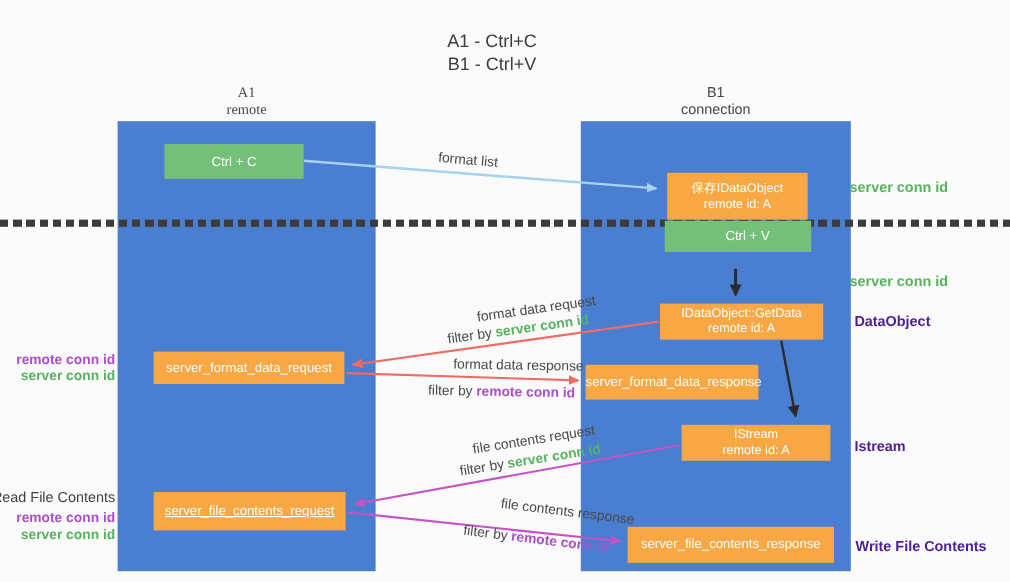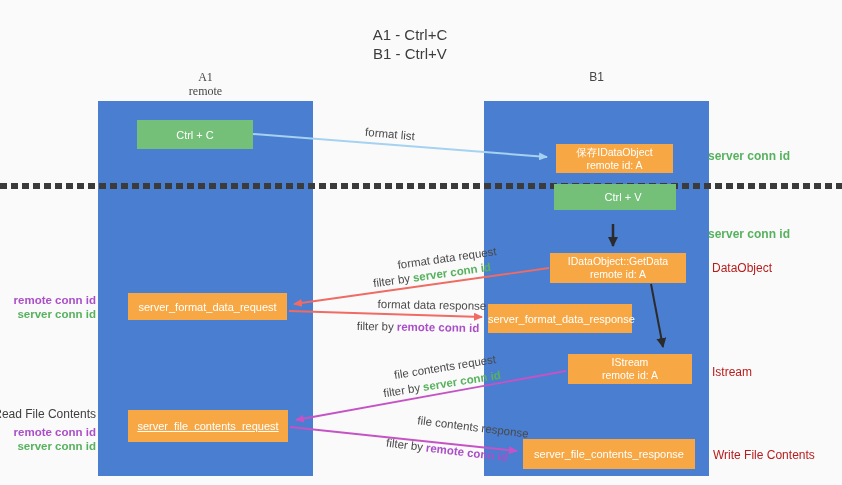--- a/index.html
+++ b/index.html
@@ -23,21 +23,21 @@
   .node-green{background:#75c078;}
   .node .l1,.node .l2{font-size:10.5px;line-height:13px;}
   .node .single{font-size:11px;}
 
   svg.arrows{position:absolute;left:0;top:0;pointer-events:none;}
 
   .arrow-label{position:absolute;font-size:11.5px;color:#4a4a4a;white-space:nowrap;}
   .key-green{color:#57b25e;font-weight:bold;margin-left:3px;}
   .key-purple{color:#ab4fc8;font-weight:bold;margin-left:3px;}
 
-  .side-label{position:absolute;font-size:12px;color:#b91c1c;white-space:nowrap;}
+  .side-label{position:absolute;font-size:12px;color:#4c1d95;white-space:nowrap;font-weight:bold;}
   .side-green{color:#57b25e;font-weight:bold;}
   .left-group{position:absolute;right:746px;display:flex;flex-direction:column;align-items:flex-end;
     white-space:nowrap;font-size:11.5px;line-height:14px;}
   .lg-dark{color:#404040;font-size:12px;}
   .lg-purple{color:#ab4fc8;font-weight:bold;}
   .lg-green{color:#57b25e;font-weight:bold;}
 </style>
 </head>
 <body>
 
@@ -47,20 +47,21 @@
     <div>A1 - Ctrl+C</div>
     <div>B1 - Ctrl+V</div>
   </div>
 
   <div class="col-header" style="left:98px;top:54px;width:215px;font-family:Liberation Serif, serif;">
     <div>A1</div>
     <div>remote</div>
   </div>
   <div class="col-header" style="left:484px;top:54px;width:225px;">
     <div>B1</div>
+    <div>connection</div>
   </div>
 
   <div class="col col-a1"></div>
   <div class="col col-b1"></div>
 
   <div class="dotted-line"></div>
 
   <svg class="arrows" width="842" height="485" viewBox="0 0 842 485">
     <defs>
       <marker id="m-blue" markerWidth="10" markerHeight="8" refX="8" refY="4" orient="auto" markerUnits="userSpaceOnUse">
@@ -82,21 +83,21 @@
     <line x1="289" y1="295" x2="482" y2="301" stroke="#ef6b63" stroke-width="1.8" marker-end="url(#m-red)"></line>
     <line x1="651" y1="268" x2="663" y2="331" stroke="#2b2b2b" stroke-width="2" marker-end="url(#m-black)"></line>
     <line x1="566" y1="355" x2="296" y2="404" stroke="#c553c5" stroke-width="1.8" marker-end="url(#m-magenta)"></line>
     <line x1="290" y1="411" x2="517" y2="435" stroke="#c553c5" stroke-width="1.8" marker-end="url(#m-magenta)"></line>
   </svg>
 
   <div class="node node-green" style="left:137px;top:104px;width:116px;height:29px;">
     <div class="single">Ctrl + C</div>
   </div>
 
-  <div class="node node-orange" style="left:556px;top:128px;width:117px;height:29px;">
+  <div class="node node-orange" style="left:556px;top:128px;width:117px;height:39px;">
     <div class="l1">保存IDataObject</div>
     <div class="l2">remote id: A</div>
   </div>
 
   <div class="node node-green" style="left:554px;top:168px;width:106px;height:26px;padding-left:16px;">
     <div class="single">Ctrl + V</div>
   </div>
 
   <div class="node node-orange" style="left:550px;top:237px;width:136px;height:30px;">
     <div class="l1">IDataObject::GetData</div>

